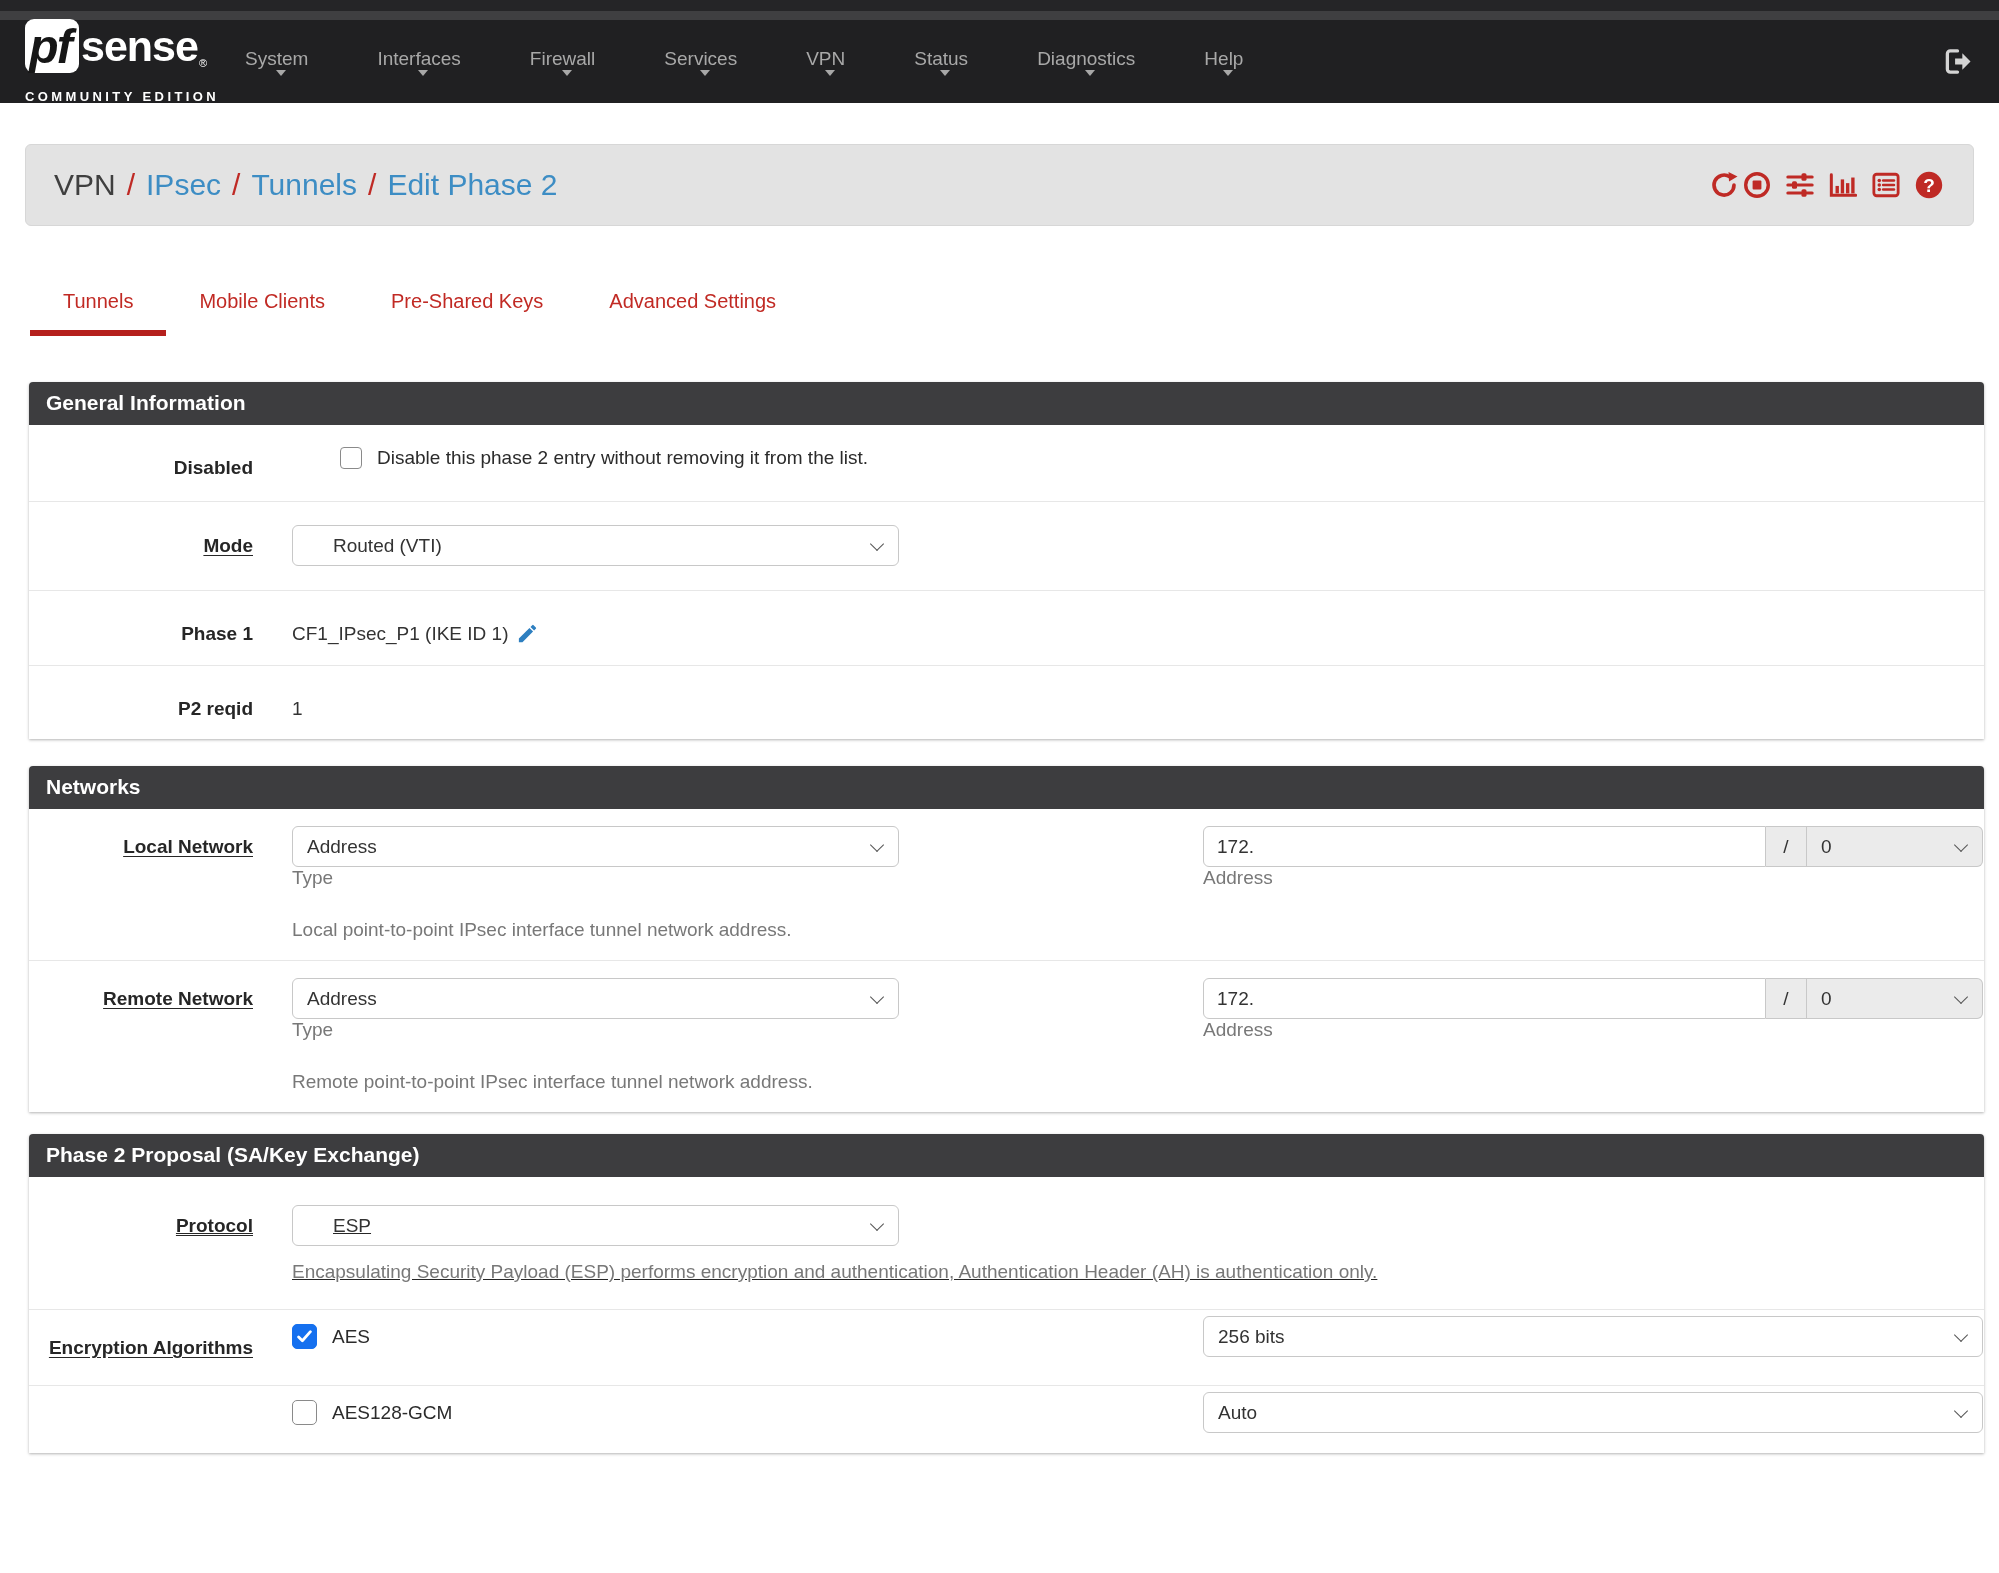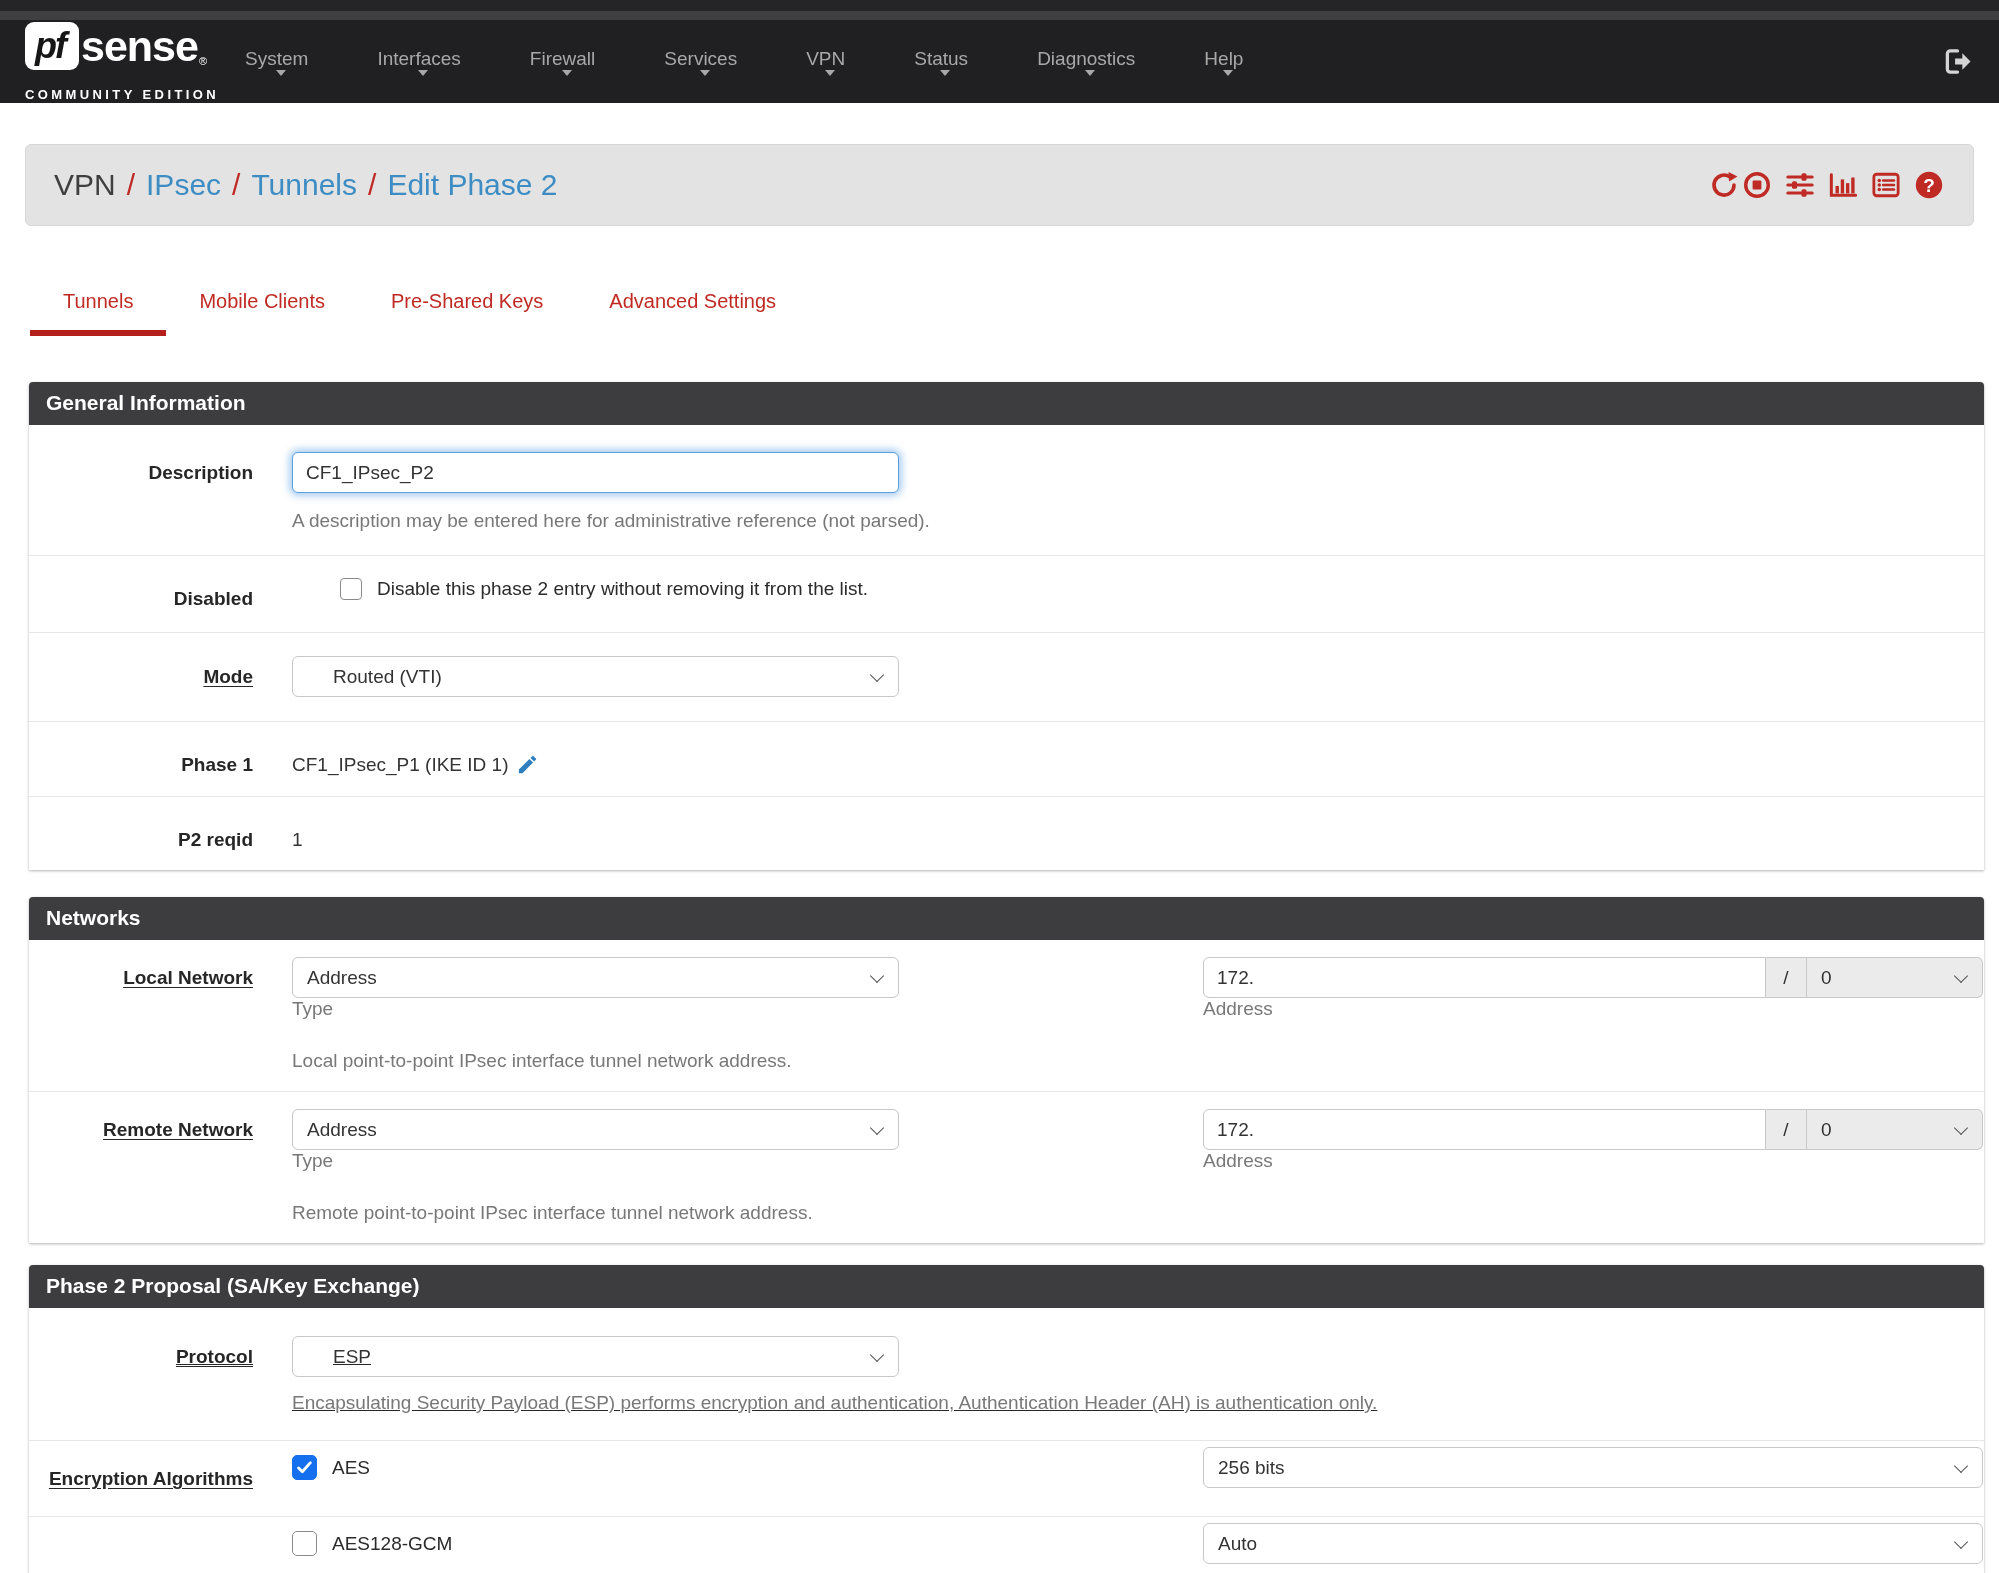--- a/index.html
+++ b/index.html
@@ -15,23 +15,23 @@
   .chrome-strip { height:9px;  background:#3f3f41; }
 
   
   .navbar {
     height:83px; background:#202022; display:flex; align-items:center;
     padding:0 28px 0 25px;
   }
   .brand { display:flex; flex-direction:column; margin-right:14px; }
   .brand-row { display:flex; align-items:center; }
   .pf-tile {
-    width:54px; height:48px; background:#ffffff; border-radius:9px;
+    width:54px; height:54px; background:#ffffff; border-radius:9px;
     display:flex; align-items:center; justify-content:center;
-    font-style:italic; font-weight:800; font-size:36px; color:#161616;
+    font-style:italic; font-weight:800; font-size:48px; color:#161616;
     letter-spacing:-2px; padding-right:4px;
   }
   .brand-name { color:#ffffff; font-weight:800; font-size:43px; letter-spacing:-1px; margin-left:2px; }
   .brand-reg { color:#ffffff; font-size:11px; align-self:flex-end; margin:0 0 4px 1px; }
   .brand-sub { color:#ffffff; font-size:13px; font-weight:700; letter-spacing:3.4px; margin-top:16px; white-space:nowrap; }
   .menu { display:flex; gap:69px; margin-left:12px; }
   .menu-item { color:#a8a8a8; font-size:19px; display:flex; align-items:center; white-space:nowrap; }
   .caret {
     display:inline-block; margin-left:8px; width:0; height:0;
     border-left:5px solid transparent; border-right:5px solid transparent;
@@ -281,27 +281,20 @@
 <nav class="tabs">
   <a class="tab active"><span>Tunnels</span></a>
   <a class="tab"><span>Mobile Clients</span></a>
   <a class="tab"><span>Pre-Shared Keys</span></a>
   <a class="tab"><span>Advanced Settings</span></a>
 </nav>
 
 <section class="panel mt46">
   <div class="panel-heading">General Information</div>
   <div class="panel-body">
-    <div class="frow row-desc">
-      <div class="flabel">Description</div>
-      <div class="fmain">
-        <input class="text-input w-main focused" value="CF1_IPsec_P2" style="">
-        <div class="help">A description may be entered here for administrative reference (not parsed).</div>
-      </div>
-    </div>
     <div class="frow row-disabled">
       <div class="flabel">Disabled</div>
       <div class="fmain">
         <label class="cbrow">
           <span class="checkbox cb-sm"></span>
           <span class="cb-label">Disable this phase 2 entry without removing it from the list.</span>
         </label>
       </div>
     </div>
     <div class="frow row-mode">

